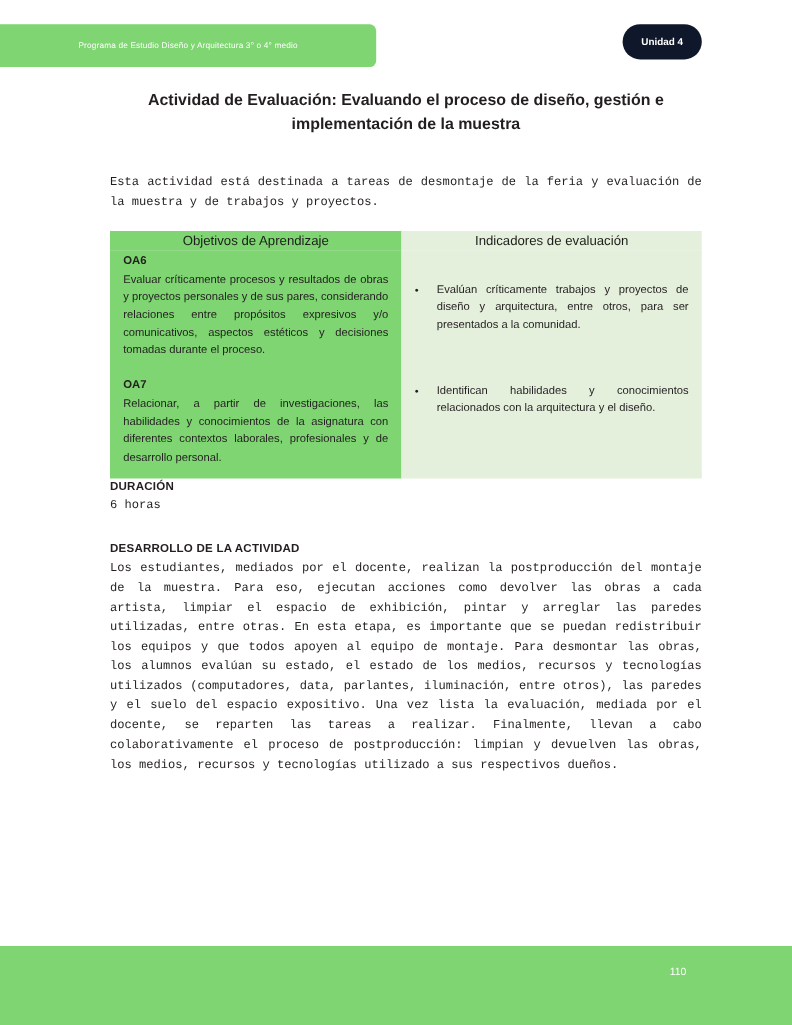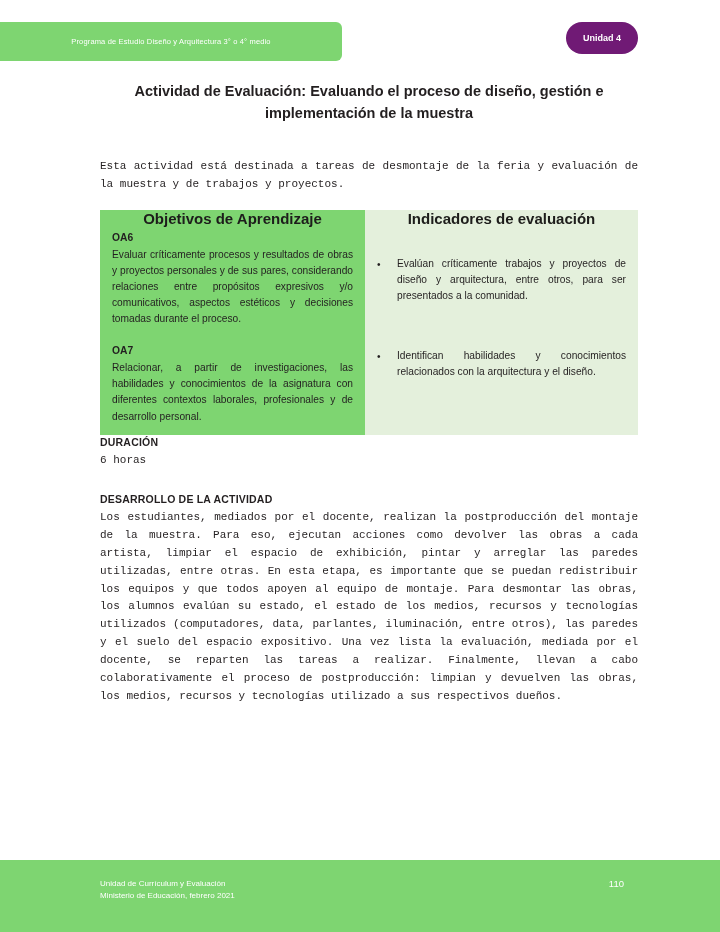--- a/index.html
+++ b/index.html
@@ -44,21 +44,21 @@
     text-align: center;
     padding: 0 8px;
   }
   .unit-pill {
     position: absolute;
     right: 82px;
     top: 0;
     width: 72px;
     height: 32px;
     border-radius: 18px;
-    background: #701a75;
+    background: #0f172a;
     display: flex;
     align-items: center;
     justify-content: center;
   }
   .unit-pill span {
     color: #ffffff;
     font-size: 9px;
     font-weight: bold;
   }
 
@@ -112,22 +112,22 @@
     background: #7ed571;
   }
   .col-right {
     width: 273px;
     background: #e4f0dc;
   }
   .cell-pad {
     padding: 9px 12px 10px 12px;
   }
   .th-text {
-    font-size: 15px;
-    font-weight: bold;
+    font-size: 12px;
+    font-weight: normal;
     color: #1d1d1b;
     margin-top: 30px;
   }
   .oa-code {
     font-size: 10.3px;
     font-weight: bold;
     margin: 0 0 4px 0;
   }
   .oa-text {
     font-size: 10.2px;
@@ -247,18 +247,14 @@
   </div>
 
   <div class="dev-gap">
     <p class="section-heading">DESARROLLO DE LA ACTIVIDAD</p>
     <p class="para block-gap">Los estudiantes, mediados por el docente, realizan la postproducción del montaje de la muestra. Para eso, ejecutan acciones como devolver las obras a cada artista, limpiar el espacio de exhibición, pintar y arreglar las paredes utilizadas, entre otras. En esta etapa, es importante que se puedan redistribuir los equipos y que todos apoyen al equipo de montaje. Para desmontar las obras, los alumnos evalúan su estado, el estado de los medios, recursos y tecnologías utilizados (computadores, data, parlantes, iluminación, entre otros), las paredes y el suelo del espacio expositivo. Una vez lista la evaluación, mediada por el docente, se reparten las tareas a realizar. Finalmente, llevan a cabo colaborativamente el proceso de postproducción: limpian y devuelven las obras, los medios, recursos y tecnologías utilizado a sus respectivos dueños.</p>
   </div>
 
 </div>
 
 <div class="footer">
-  <div class="footer-left">
-    <div>Unidad de Currículum y Evaluación</div>
-    <div>Ministerio de Educación, febrero 2021</div>
-  </div>
   <div class="footer-page">110</div>
 </div>
 
 </body></html>

